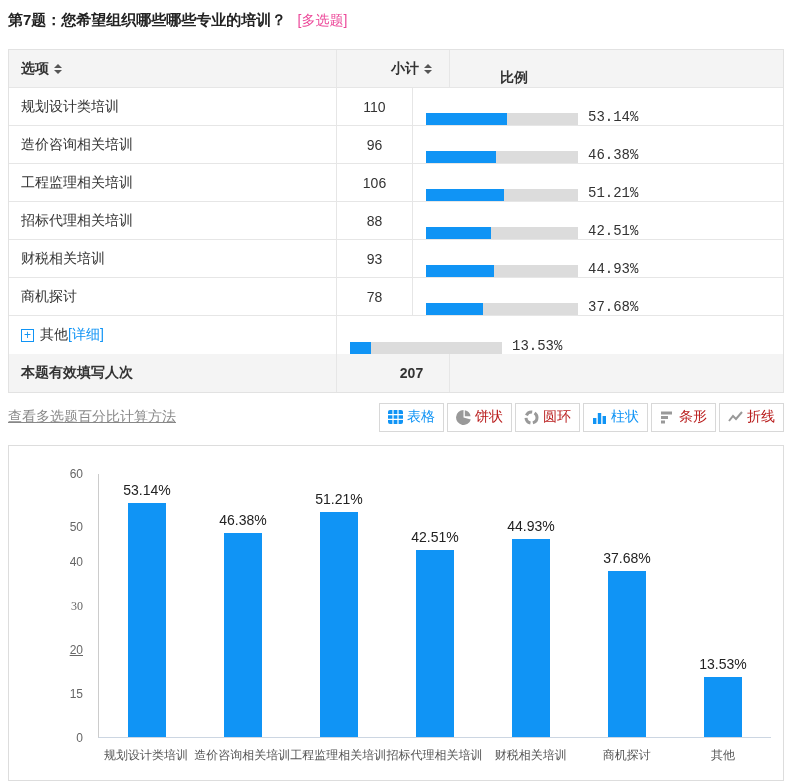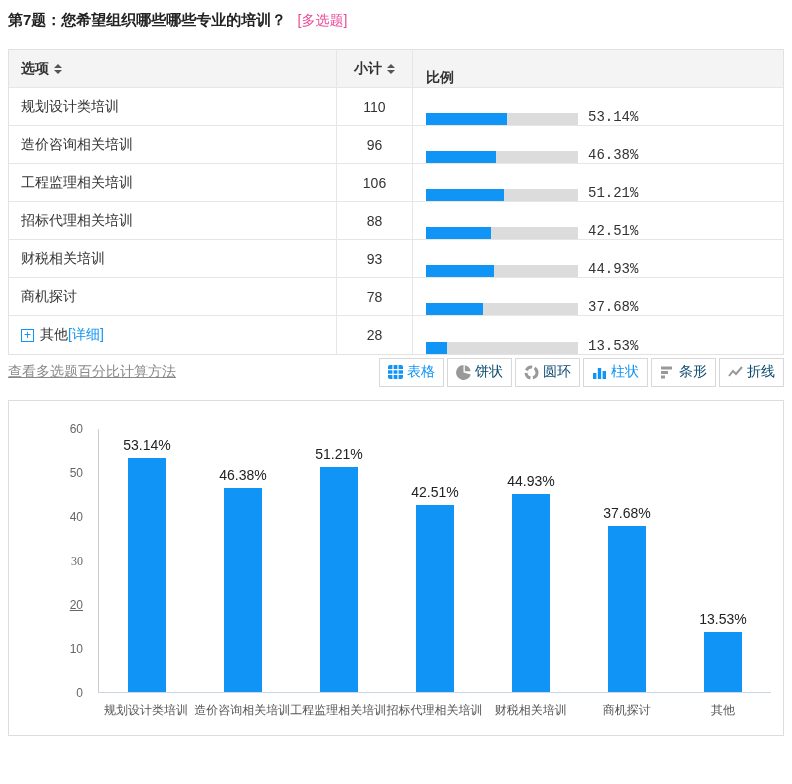--- a/index.html
+++ b/index.html
@@ -9,39 +9,39 @@
     font-family:"Liberation Sans","DejaVu Sans",sans-serif; color:#333;
   }
   
   .q-title { margin:11px 0 0 8px; font-size:15px; font-weight:bold; color:#222; }
   .q-title .tag { color:#ec4899; font-weight:normal; font-size:14px; margin-left:7px; }
 
   
   .tbl { margin:19px 8px 0 8px; width:776px; border:1px solid #e2e2e2; font-size:14px; background:#fff; }
   .trow { display:flex; height:38px; border-bottom:1px solid #e6e6e6; align-items:stretch; }
   .trow:last-child { border-bottom:none; }
-  .thead, .tfoot { background:#f4f4f4; font-weight:bold; }
+  .thead, .tfoot { background:#f4f4f4; font-weight:bold;gap:37px; }
   .cell-opt  { width:328px; display:flex; align-items:center; padding-left:12px; border-right:1px solid #e6e6e6; }
   .cell-count{ width:76px;  display:flex; align-items:center; justify-content:center; border-right:1px solid #e6e6e6; }
   .cell-ratio{ flex:1; display:flex; align-items:flex-end; padding-left:13px;font-family:Liberation Mono, monospace; }
   .sort-icon { display:inline-flex; flex-direction:column; margin-left:5px; gap:2px; }
   .sort-icon .up   { width:0;height:0;border-left:4px solid transparent;border-right:4px solid transparent;border-bottom:4px solid #555; }
   .sort-icon .down { width:0;height:0;border-left:4px solid transparent;border-right:4px solid transparent;border-top:4px solid #555; }
   .track { width:152px; height:12px; background:#dcdcdc; margin-right:10px; flex:none; }
   .fill  { height:100%; }
   .plus-box { display:inline-flex; width:13px; height:13px; border:1px solid #1094f5; color:#1094f5;
               align-items:center; justify-content:center; font-size:12px; line-height:1; margin-right:6px; flex:none; cursor:pointer; }
   .detail-link { color:#1094f5; cursor:pointer; }
 
   
-  .toolbar { margin:2px 8px 0 8px; display:flex; justify-content:space-between; align-items:center; height:30px; }
+  .toolbar { margin:9px 8px 0 8px; display:flex; justify-content:space-between; align-items:center; height:30px; }
   .method-link { color:#888; text-decoration:underline; font-size:14px; cursor:pointer; }
   .chart-btns { display:flex; gap:3px; }
   .cbtn { display:flex; align-items:center; gap:4px; border:1px solid #d8d8d8; background:#fff;
-          padding:0 8px; height:29px; font-size:14px; color:#0c4a6e; cursor:pointer; }
+          padding:0 8px; height:29px; font-size:14px; color:#b91c1c; cursor:pointer; }
   .cbtn.active { color:#1094f5; }
   .cbtn svg { display:block; }
 
   
   .chart-box { margin:13px 8px 0 8px; width:776px; height:336px; border:1px solid #ddd; position:relative; background:#fff; }
   .ytick  { position:absolute; left:0; width:74px; text-align:right; font-size:12px; color:#666; }
   .plot   { position:absolute; left:89px; right:12px; top:28px; height:264px;
             border-left:1px solid #ccc; border-bottom:1px solid #ccd6e2; display:flex; align-items:flex-end; }
   .slot   { flex:1; height:100%; display:flex; flex-direction:column; align-items:center; justify-content:flex-end; }
   .dlabel { font-size:14px; color:#222; margin-bottom:5px; white-space:nowrap; }
@@ -150,30 +150,38 @@
           </div>
           <span>37.68%</span>
         </div>
       </div>
       <div class="trow">
         <div class="cell-opt">
           <span class="plus-box">+</span>
           <span>其他</span>
           <span class="detail-link">[详细]</span>
         </div>
-        <div class="cell-count">28</div>
         <div class="cell-ratio">
           <div class="track">
             <div class="fill" style="width: 13.53%; background: rgb(16, 148, 245);"></div>
           </div>
           <span>13.53%</span>
         </div>
       </div>
     </div>
 
+  <div class="trow tfoot">
+    <div class="cell-opt">
+      <span>本题有效填写人次</span>
+    </div>
+    <div class="cell-count">
+      <span>207</span>
+    </div>
+    <div class="cell-ratio"></div>
+  </div>
 </div>
 
 <div class="toolbar">
   <a class="method-link">查看多选题百分比计算方法</a>
   <div class="chart-btns" id="chart-btns">
       <button class="cbtn active">
         <span>
           <svg width="15" height="14" viewBox="0 0 15 14">
             <rect x="0" y="0" width="15" height="14" rx="2" fill="#1094f5"></rect>
             <path d="M0 4.7H15 M0 9.3H15 M5 0V14 M10 0V14" stroke="#fff" stroke-width="1.2"></path>
@@ -263,19 +271,19 @@
   <div class="xlabels" id="chart-xlabels">
       <div class="xlabel">规划设计类培训</div>
       <div class="xlabel">造价咨询相关培训</div>
       <div class="xlabel">工程监理相关培训</div>
       <div class="xlabel">招标代理相关培训</div>
       <div class="xlabel">财税相关培训</div>
       <div class="xlabel">商机探讨</div>
       <div class="xlabel">其他</div>
     </div>
 <div class="ytick" style="top: 285px;">0</div>
-    <div class="ytick" style="top: 241px;">10</div>
+    <div class="ytick" style="top: 241px;">15</div>
     <div class="ytick" style="top: 197px; text-decoration: underline;">20</div>
     <div class="ytick" style="top: 153px; font-family: Liberation Serif, serif;">30</div>
     <div class="ytick" style="top: 109px;">40</div>
-    <div class="ytick" style="top: 65px;">50</div>
+    <div class="ytick" style="top: 74px;">50</div>
     <div class="ytick" style="top: 21px;">60</div>
   </div>
 
 </body></html>

